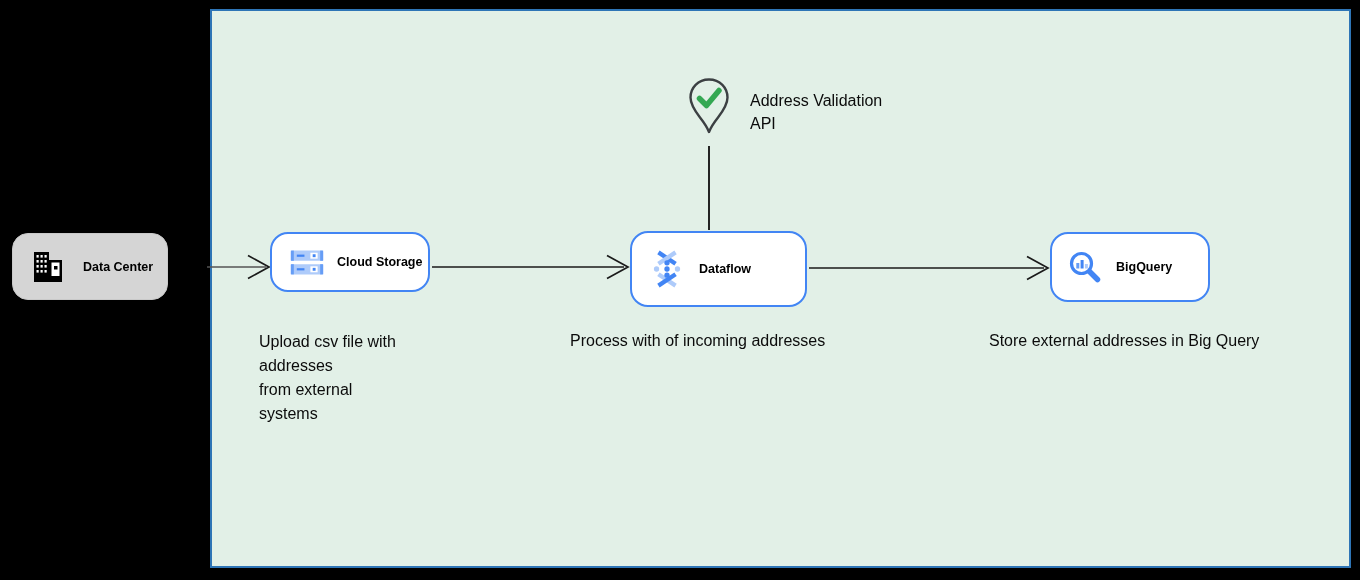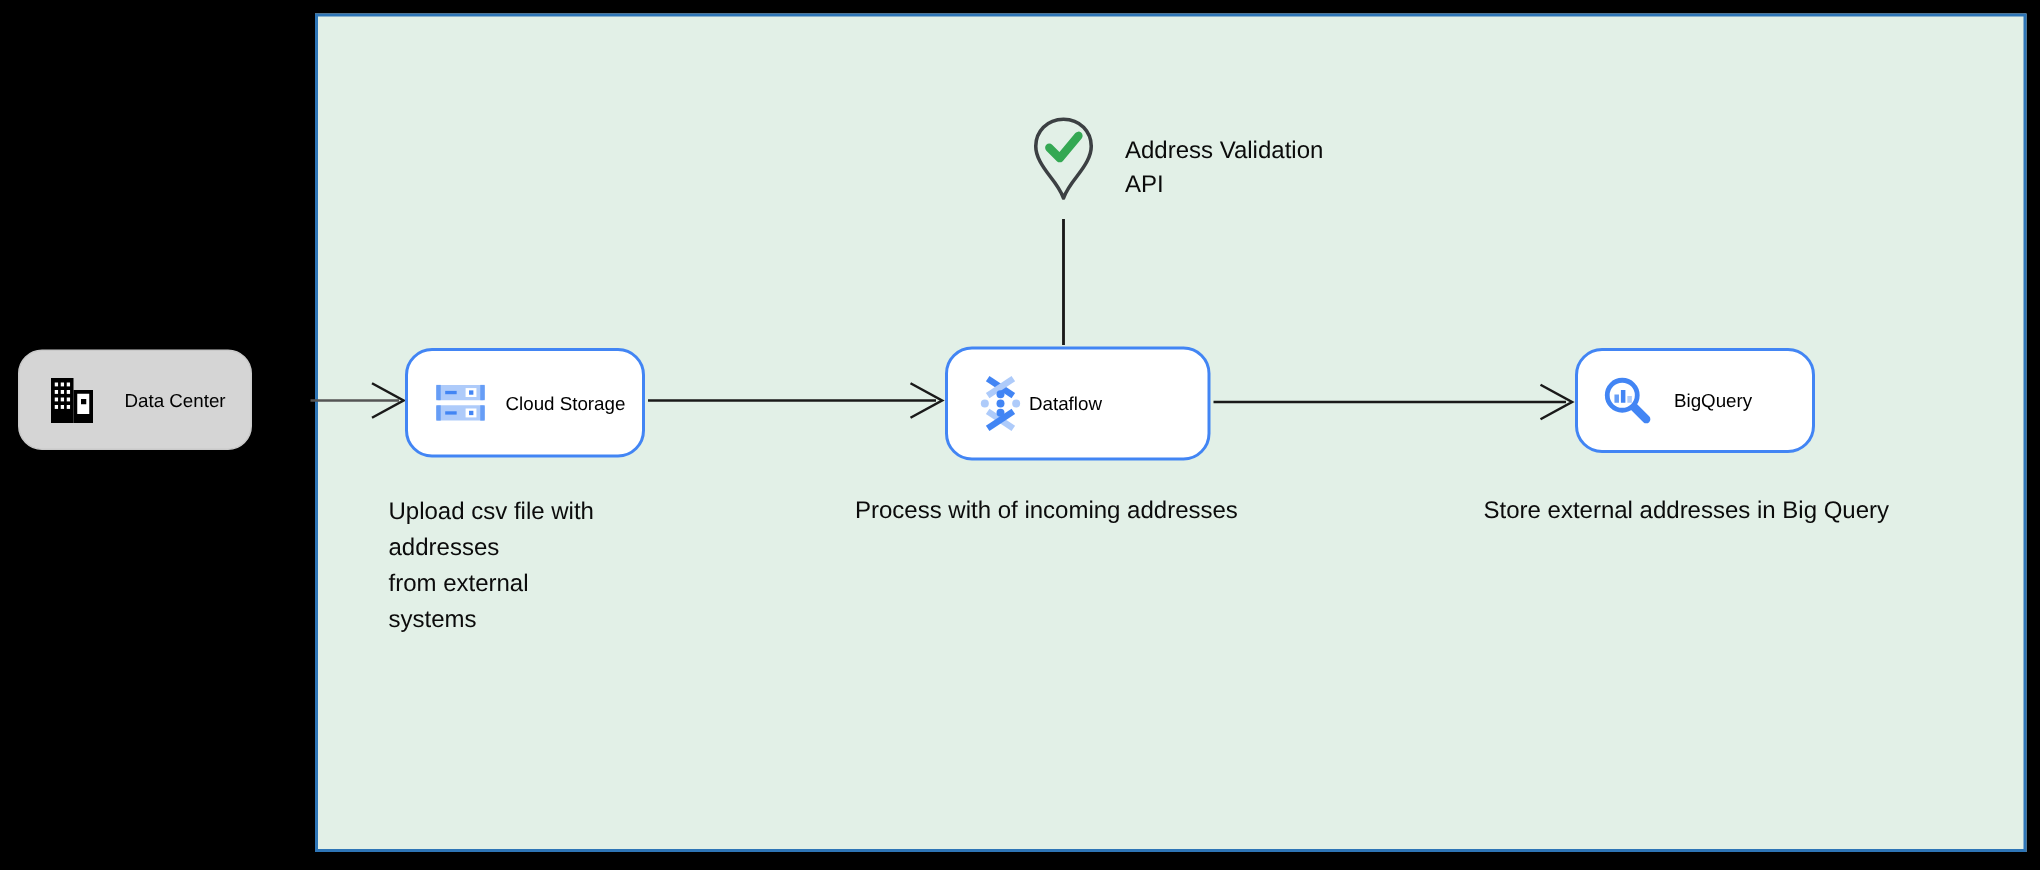--- a/index.html
+++ b/index.html
@@ -9,30 +9,30 @@
     font-family:"Liberation Sans",sans-serif;
     color:#0a0a0a;
   }
   .panel{
     position:absolute;left:210px;top:9px;width:1141px;height:559px;
     box-sizing:border-box;
     background:#e2f0e7;border:2px solid #2e75b6;
   }
   .node{
     position:absolute;display:flex;align-items:center;box-sizing:border-box;
-    background:#fff;border:2px solid #4285f4;border-radius:18px;
+    background:#fff;border:2px solid #4285f4;border-radius:18px;font-weight:bold;
   }
   .node .label{font-size:12.5px;color:#000;white-space:nowrap}
   #node-datacenter{
     left:12px;top:233px;width:156px;height:67px;
     background:#d5d5d5;border:1px solid #c9c9c9;border-radius:16px;
     padding-left:17px;gap:17px;
   }
-  #node-cloudstorage{left:270px;top:232px;width:160px;height:73px;padding-left:18px;gap:13px}
-  #node-dataflow{left:630px;top:231px;width:177px;height:76px;padding-left:16px;}
+  #node-cloudstorage{left:270px;top:232px;width:160px;height:60px;padding-left:18px;gap:13px}
+  #node-dataflow{left:630px;top:231px;width:177px;height:76px;padding-left:16px;gap:13px}
   #node-bigquery{left:1050px;top:232px;width:160px;height:70px;padding-left:15px;gap:13px}
   .caption{
     position:absolute;font-size:16px;line-height:24px;color:#0b0b0b;
     white-space:pre-line;
   }
   #caption-cloudstorage{left:259px;top:330px}
   #caption-dataflow{left:570px;top:329px;white-space:nowrap}
   #caption-bigquery{left:989px;top:329px;white-space:nowrap}
   #avapi-label{left:750px;top:89px;line-height:23px}
   #pin-icon{position:absolute;left:687px;top:77px}

